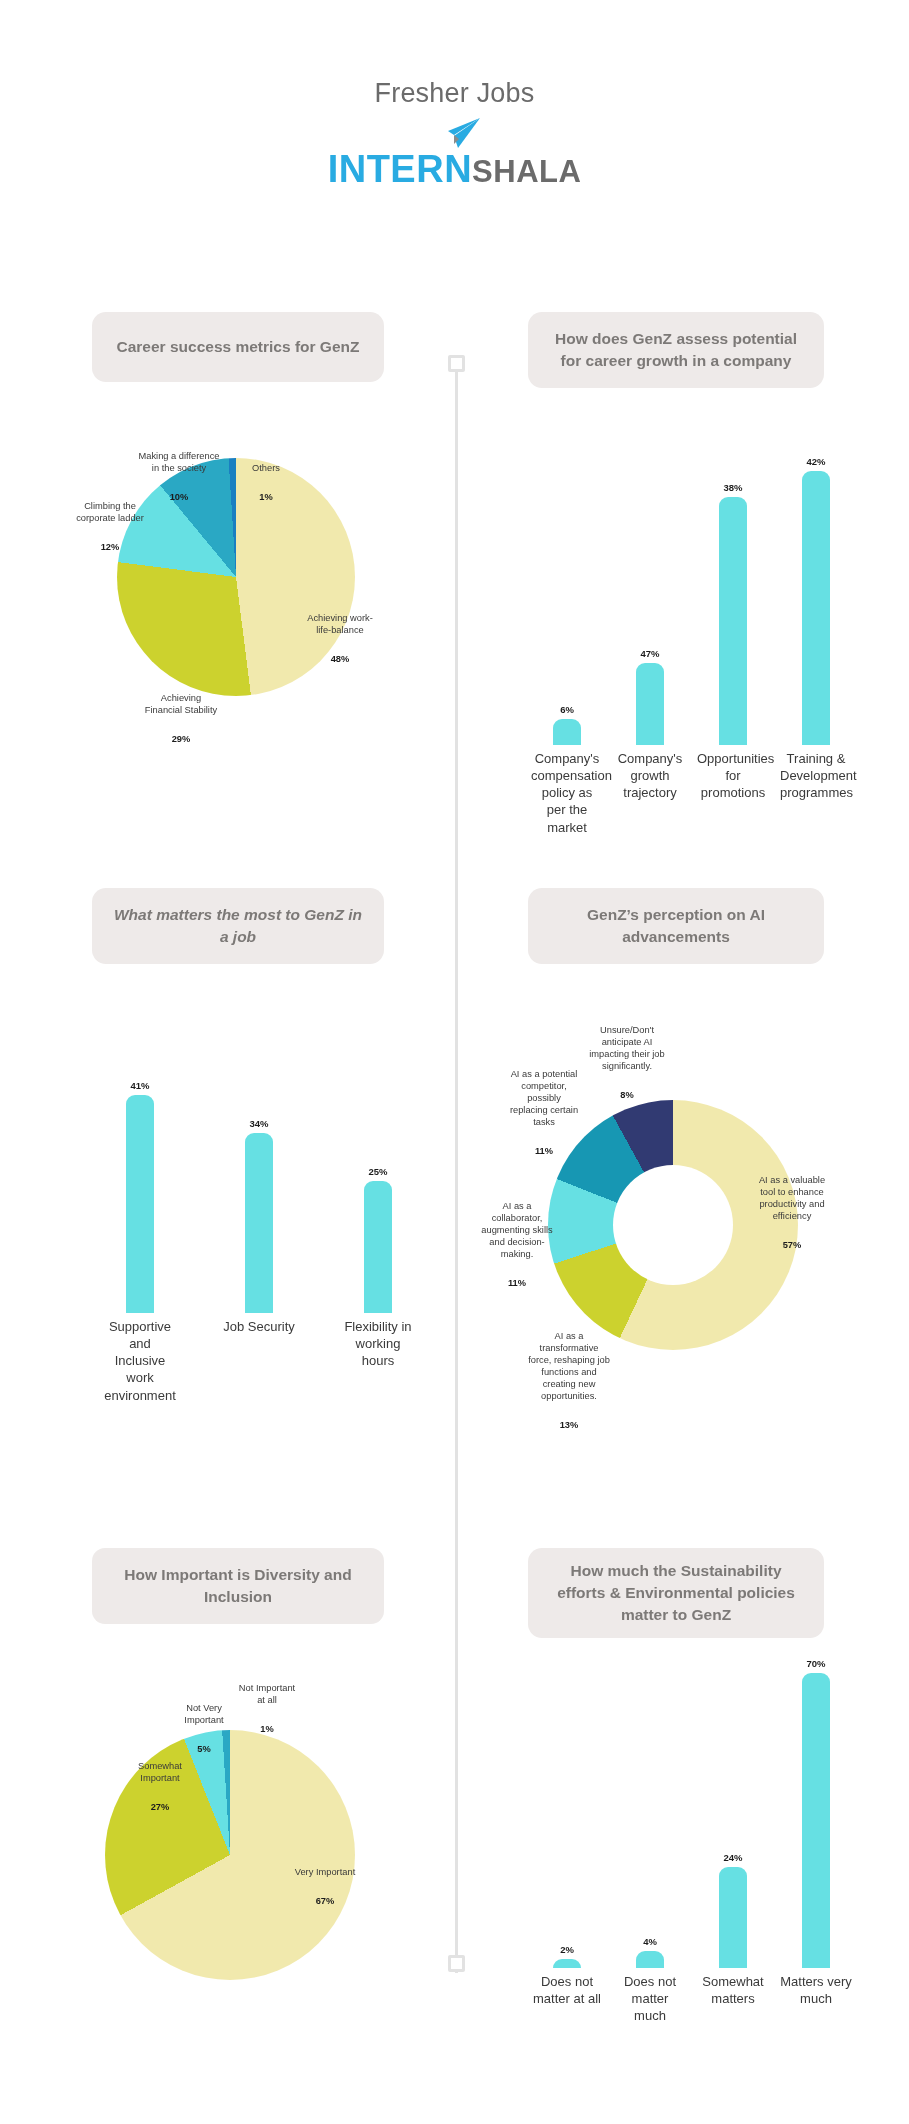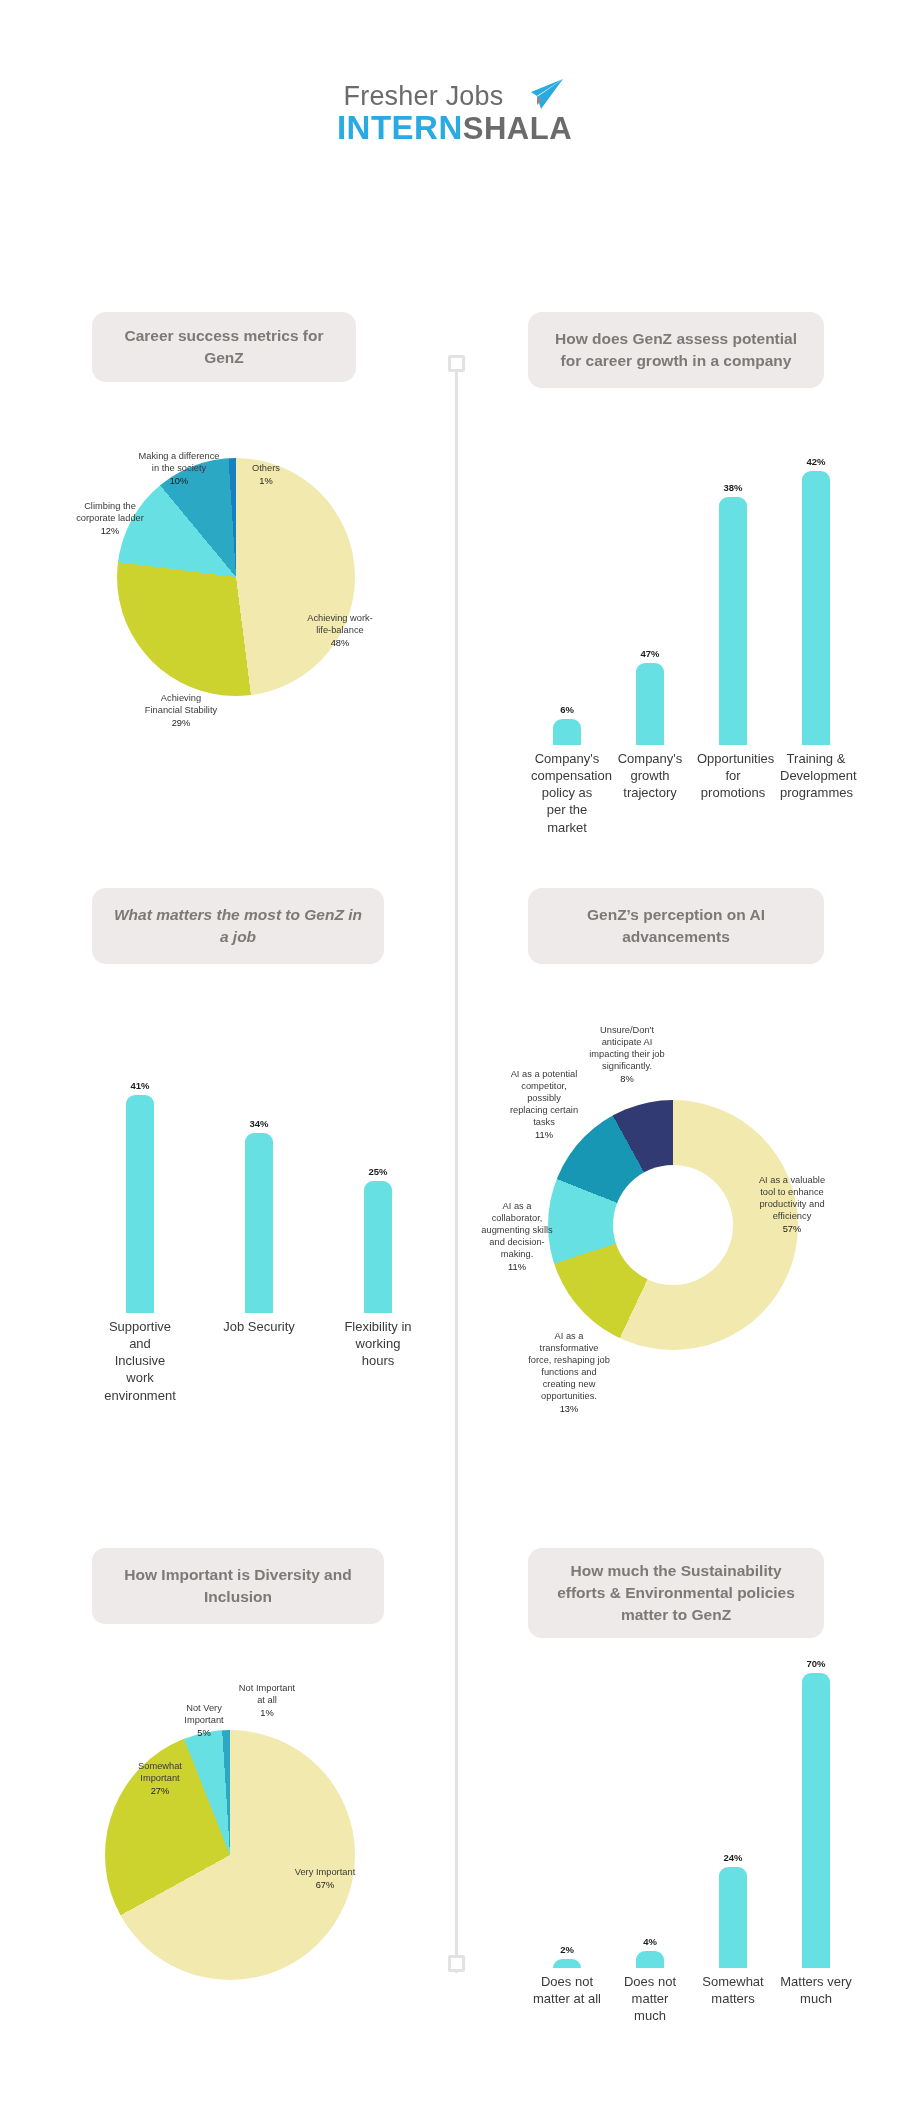--- a/index.html
+++ b/index.html
@@ -10,28 +10,28 @@
     font-family: "Liberation Sans", sans-serif;
     overflow: hidden;
   }
   .page { position: relative; width: 909px; height: 2124px; background: #fff; }
 
   
   .logo-wrap {
     position: absolute; left: 0; top: 78px; width: 909px;
     display: flex; flex-direction: column; align-items: center;
   }
-  .logo-row1 { display: flex; align-items: flex-end; gap: 8px; }
+  .logo-row1 { display: flex; align-items: center; gap: 8px; flex-direction: column; }
   .logo-fresher {
     font-size: 27px; color: #6b6b6b; letter-spacing: .2px;
     font-family: "Liberation Sans", sans-serif; font-weight: 400;
   }
   .plane-ic { position: relative; width: 54px; height: 34px; }
   .logo-row2 { margin-top: -3px; display: flex; align-items: baseline; }
-  .logo-intern { font-size: 33px; font-weight: 700; color: #29ABE2; letter-spacing: .5px; }
+  .logo-intern { font-size: 38px; font-weight: 700; color: #29ABE2; letter-spacing: .5px; }
   .logo-shala  { font-size: 31px; font-weight: 700; color: #6b6b6b; letter-spacing: .5px; }
 
   
   .divider-line {
     position: absolute; left: 455px; top: 372px; width: 3px; height: 1050px;
     background: #e2e2e2;
   }
   .div-sq {
     position: absolute; width: 17px; height: 17px; border: 3px solid #e2e2e2;
     background: #ffffff; left: 448px; border-radius: 2px;
@@ -51,21 +51,21 @@
   .donut-hole {
     position: absolute; border-radius: 50%; background: #fff;
     left: 50%; top: 50%; transform: translate(-50%,-50%);
   }
 
   
   .lbl {
     position: absolute; font-size: 9.3px; line-height: 1.3; color: #3a3a3a;
     text-align: center; font-family: "Liberation Sans", sans-serif;
   }
-  .lbl .pct { display: block; font-weight: 400; color: #1c1c1c; margin-top: 1px; }
+  .lbl .pct { display: block; font-weight: 700; color: #1c1c1c; margin-top: 17px; }
 
   
   .bars { position: absolute; }
   .bar-col { position: absolute; display: flex; flex-direction: column; align-items: center; }
   .bar-val { font-size: 9.5px; font-weight: 700; color: #1c1c1c; margin-bottom: 4px; }
   .bar {
     background: #66e0e3; border-radius: 9px 9px 0 0; width: 28px;
   }
   .bar-cap {
     margin-top: 5px; font-size: 13px; line-height: 1.32; color: #3a3a3a;
@@ -98,21 +98,21 @@
   </div>
 
   <div>
     <div class="divider-line" style="top:368px;height:1050px;"></div>
     <div class="divider-line" style="top:1418px;height:555px;"></div>
     <div class="div-sq" style="top:355px;"></div>
     <div class="div-sq" style="top:1955px;"></div>
   </div>
 
   <div class="panel" style="left:92px; top:312px; width:300px;">
-    <div class="title-box" style="width:264px; height:70px;">Career success metrics for GenZ</div>
+    <div class="title-box" style="width:292px; height:70px;">Career success metrics for GenZ</div>
   </div>
 
   <div>
     <div class="pie" style="position:absolute; left:117px; top:458px; width:238px; height:238px;
                 background: conic-gradient(
                    #f1e9ad 0deg 172.8deg,
                    #ccd22e 172.8deg 277.2deg,
                    #66e0e3 277.2deg 320.4deg,
                    #2aa8c4 320.4deg 356.4deg,
                    #1a7fc1 356.4deg 360deg);"></div>

